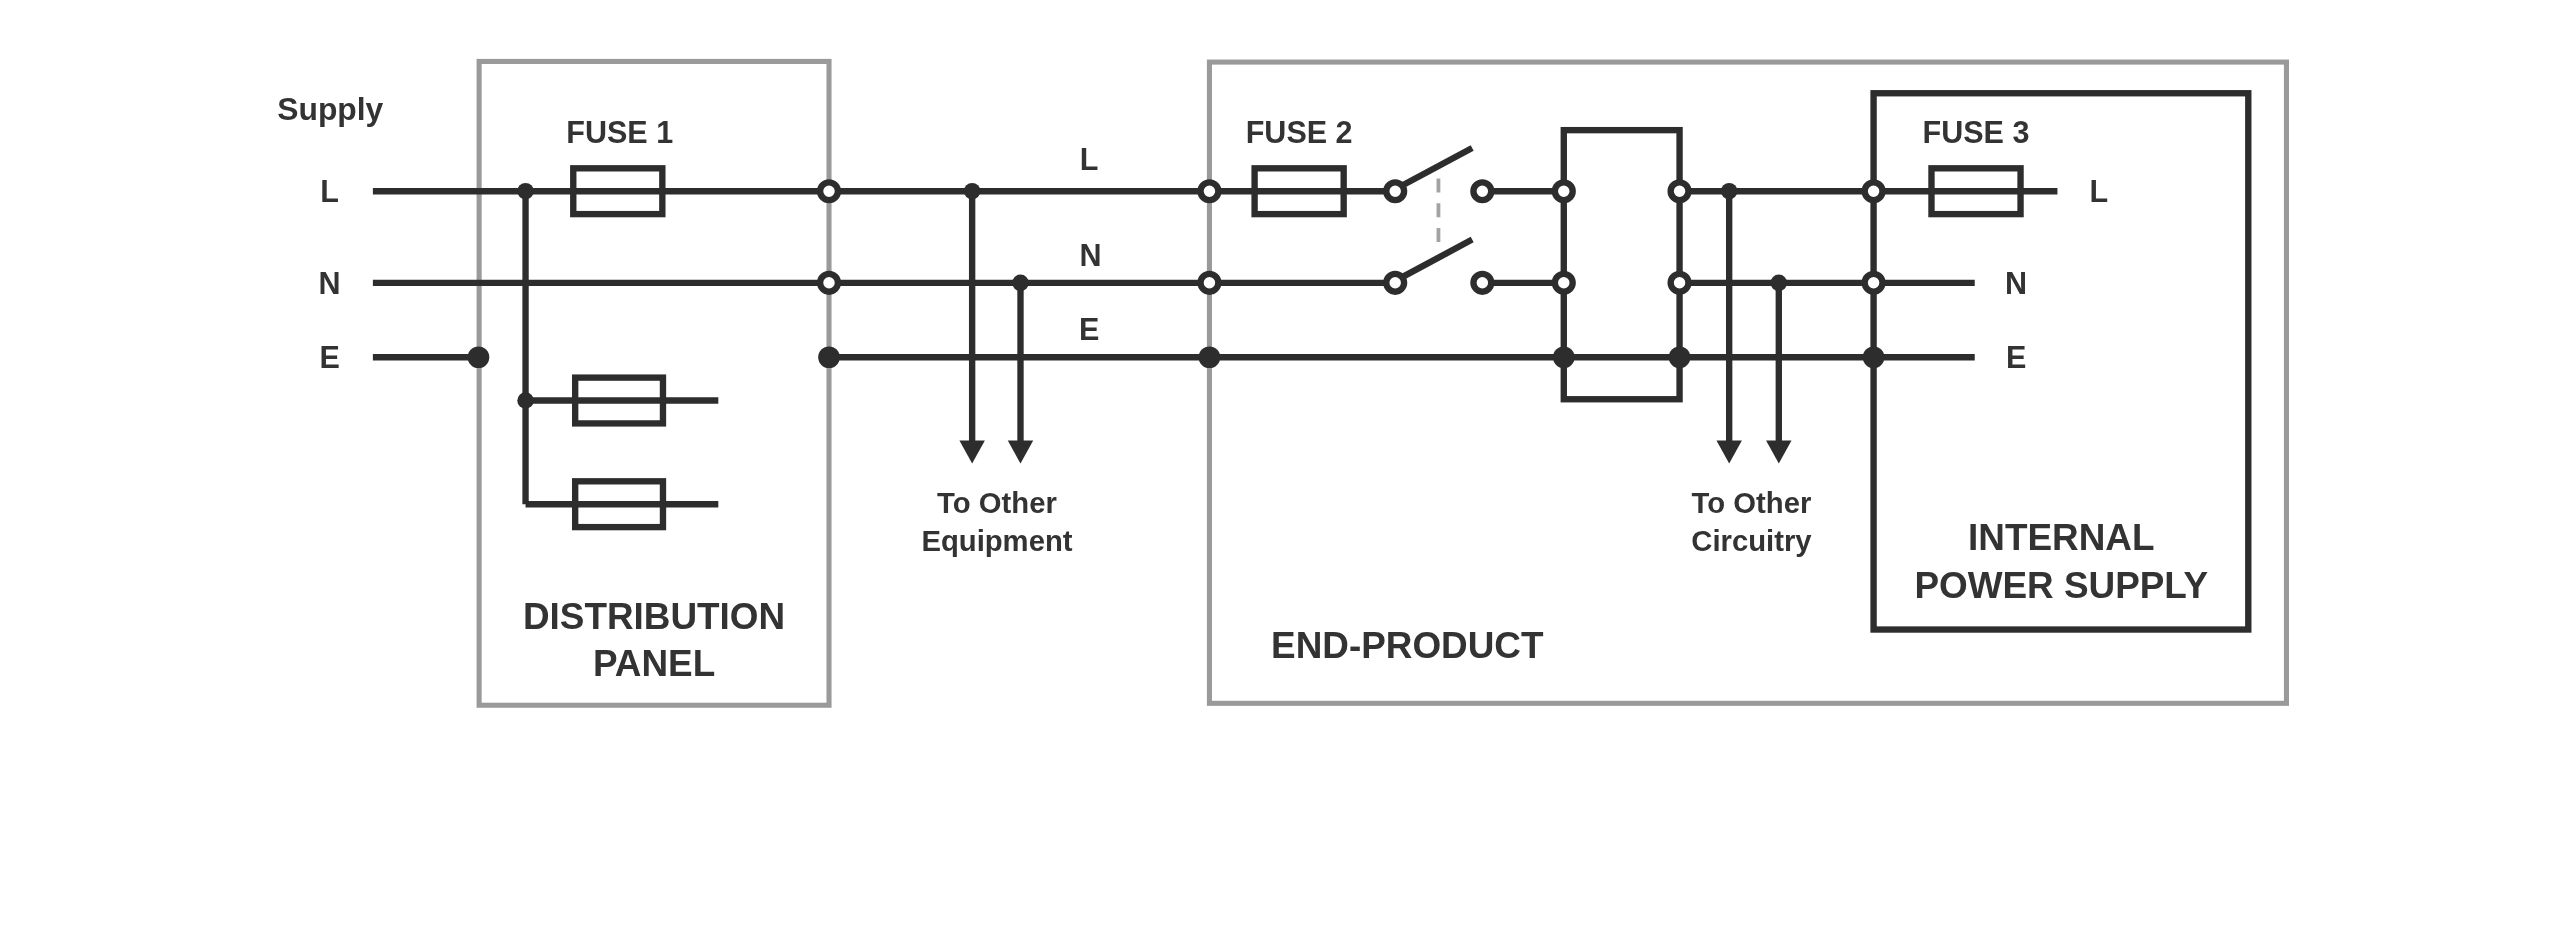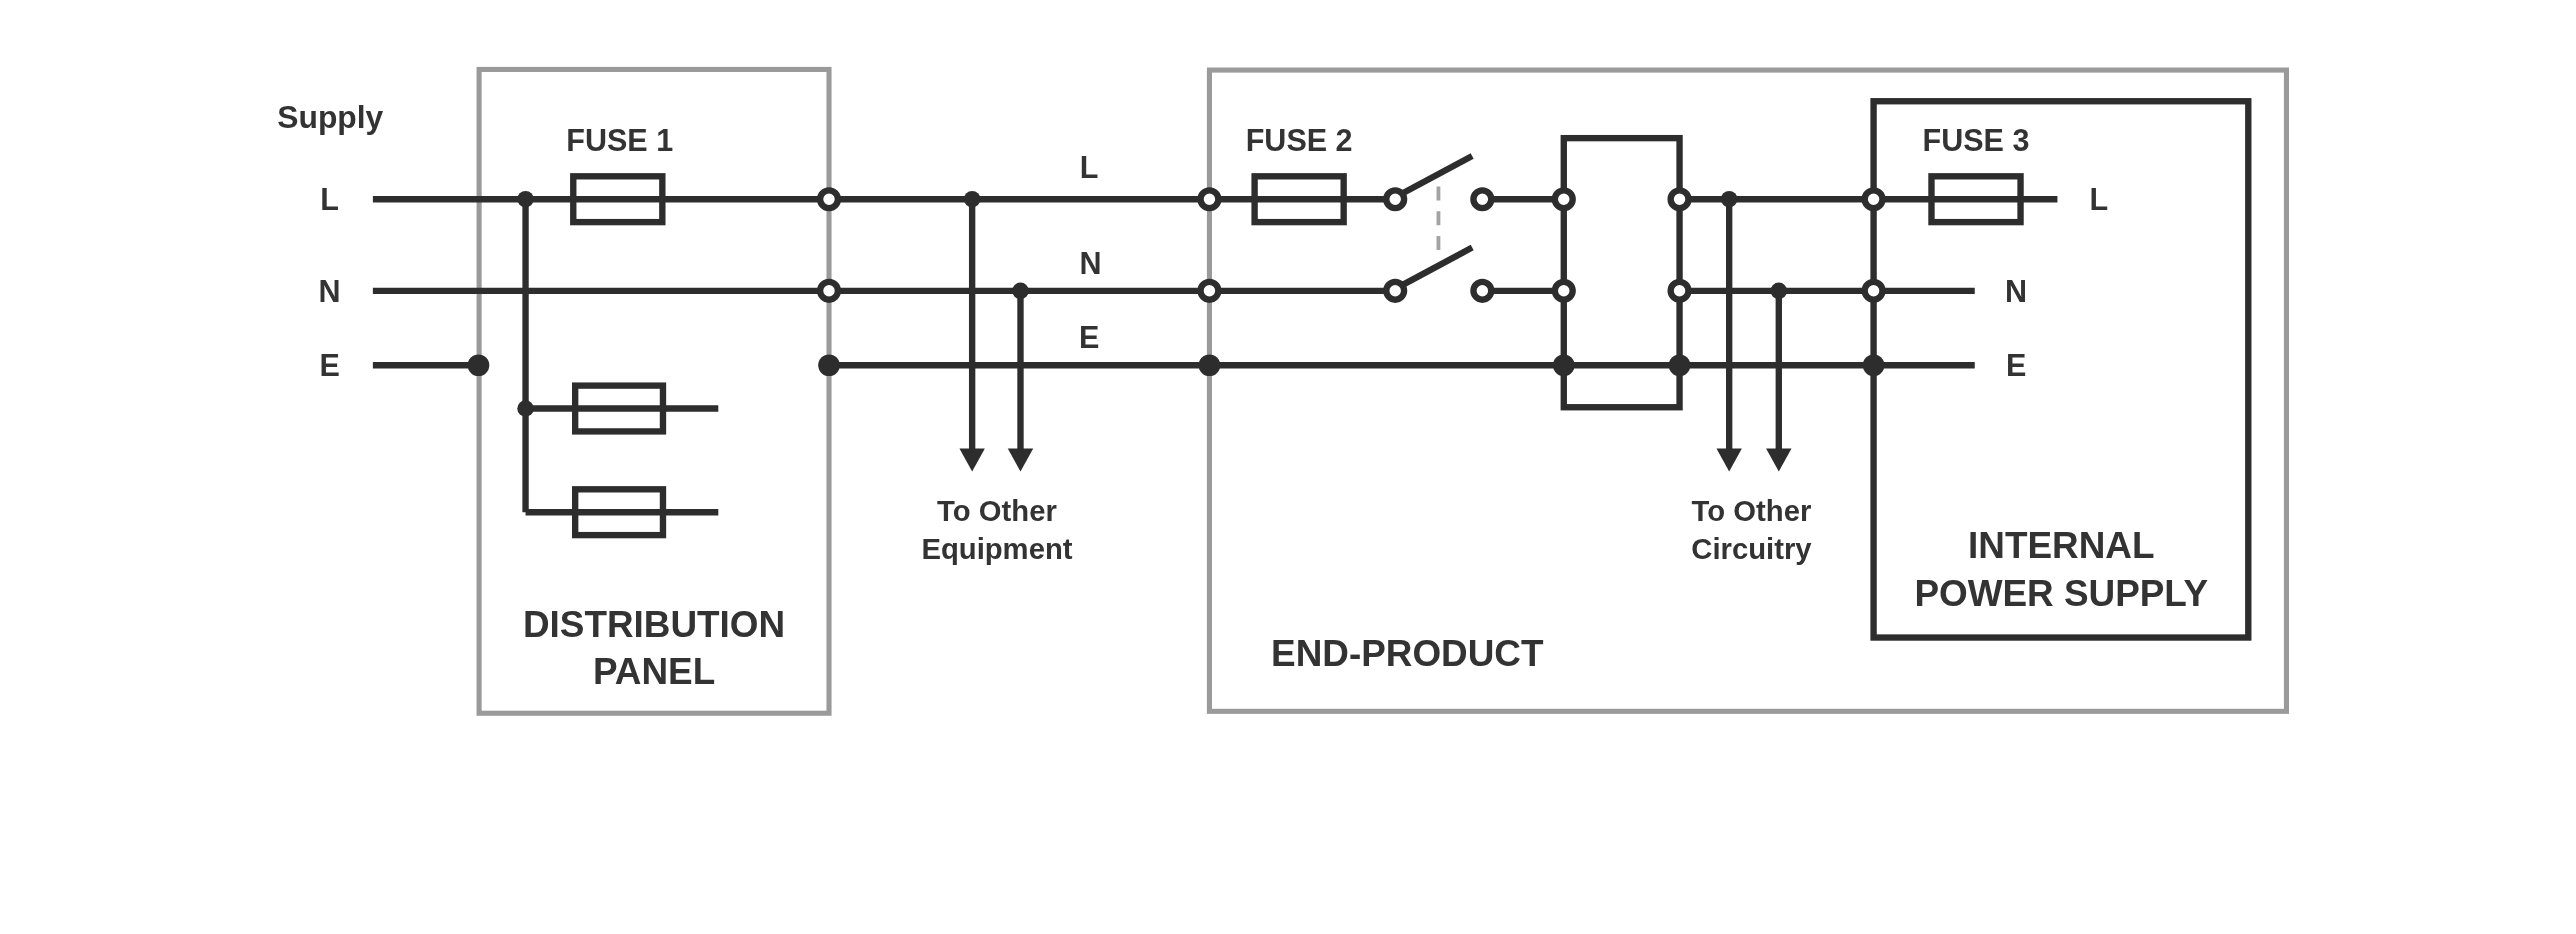--- a/index.html
+++ b/index.html
@@ -2,21 +2,21 @@
 <html style="font-size:12.5px"><head>
 <meta charset="utf-8">
 <style>
   :root{
     --wire:#2d2d2d;
     --text:#333333;
     --enclosure:#9a9a9a;
     --bg:#ffffff;
   }
   html,body{margin:0;padding:0;background:var(--bg);}
-  .stage{width:2100px;max-width:100%;margin:16px auto;}
+  .stage{width:2100px;max-width:100%;margin:8px auto;}
   svg{display:block;width:100%;height:auto;background:var(--bg);}
   .wire{stroke:var(--wire);stroke-width:10;fill:none;}
   .enclosure{stroke:var(--enclosure);stroke-width:8;fill:none;}
   .component-box{stroke:var(--wire);stroke-width:10;fill:none;}
   .fuse{stroke:var(--wire);stroke-width:10;fill:none;}
   .terminal{stroke:var(--wire);stroke-width:10;fill:#ffffff;}
   .dot{fill:var(--wire);stroke:none;}
   .blade{stroke:var(--wire);stroke-width:10;fill:none;}
   .ganged{stroke:#a3a3a3;stroke-width:6;fill:none;stroke-dasharray:22 17;}
   .arrowhead{fill:var(--wire);stroke:none;}

